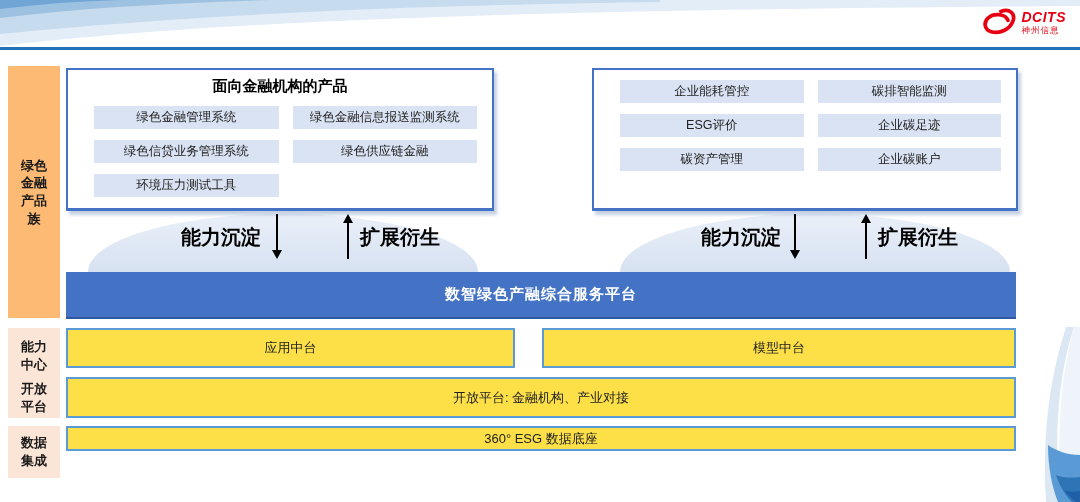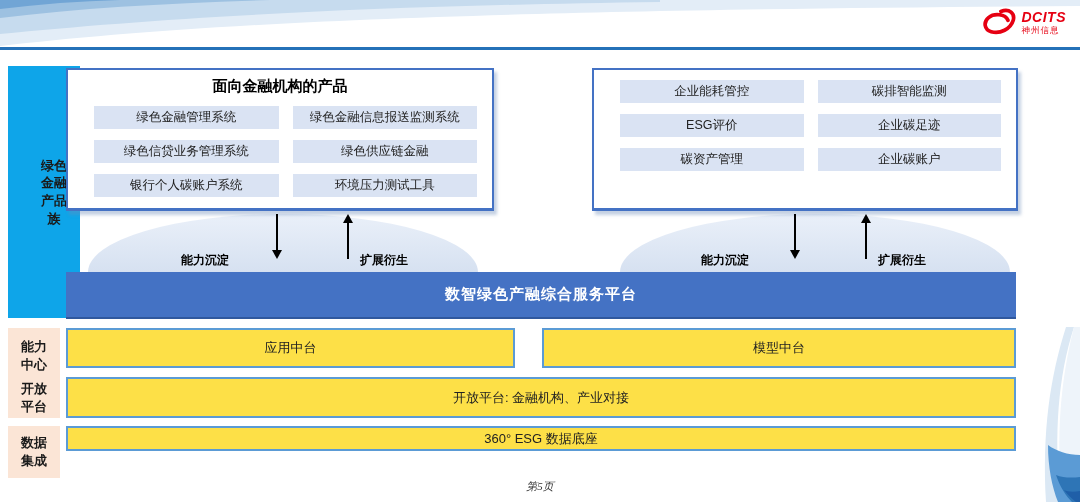--- a/index.html
+++ b/index.html
@@ -11,21 +11,21 @@
   .swoosh-top{position:absolute;top:0;left:0;width:1080px;height:52px;pointer-events:none;}
   .page-title{position:absolute;left:10px;top:11px;font-size:19px;font-weight:bold;color:#0d0d0d;letter-spacing:.5px;}
   .underline{position:absolute;left:0;top:47px;width:1080px;height:3px;background:#2471b8;}
   .logo{position:absolute;right:14px;top:7px;display:flex;align-items:center;gap:4px;}
   .logo-text{display:flex;flex-direction:column;line-height:1;}
   .logo-brand{font-size:14px;font-weight:bold;font-style:italic;color:#e60012;letter-spacing:.5px;}
   .logo-cn{font-size:8.5px;color:#e60012;margin-top:2px;letter-spacing:1px;}
   
   .side{position:absolute;left:8px;width:52px;display:flex;align-items:center;justify-content:center;}
   .side span{display:block;width:28px;text-align:center;font-size:13px;font-weight:bold;line-height:1.35;word-break:break-all;}
-  .side-blue{background:#0ea5e9;padding-left:20px;}
+  .side-blue{background:#fdba74;}
   .side-peach{background:#fbe5d6;}
   .side1{top:66px;height:252px;}
   .side2{top:328px;height:56px;}
   .side3{top:377px;height:41px;}
   .side4{top:426px;height:52px;}
   
   .pbox{position:absolute;top:68px;height:143px;background:#fff;border:2px solid #4472c4;border-bottom-width:3px;
         box-shadow:3px 4px 3px rgba(110,140,185,.4);box-sizing:border-box;}
   .pbox-left{left:66px;width:428px;}
   .pbox-right{left:592px;width:426px;}
@@ -33,21 +33,21 @@
   .pgrid{display:grid;grid-template-columns:1fr 1fr;column-gap:14px;row-gap:11px;margin-top:10px;padding:0 15px 0 26px;}
   .pitem{height:23px;line-height:23px;background:#dae3f3;text-align:center;font-size:12.5px;color:#222;}
   
   .dome{position:absolute;top:214px;height:58px;width:390px;
         border-radius:195px 195px 0 0 / 58px 58px 0 0;
         background:linear-gradient(180deg,#eaf0f9 0%,#d6e1f1 100%);}
   .dome-left{left:88px;}
   .dome-right{left:620px;}
   .arrow{position:absolute;top:214px;width:12px;height:45px;}
   .arrow.up{transform:rotate(180deg);}
-  .flow-label{position:absolute;top:224px;font-size:12px;font-weight:bold;color:#000;margin-top:28px;}
+  .flow-label{position:absolute;top:224px;font-size:20px;font-weight:bold;color:#000;}
   
   .platform-bar{position:absolute;left:66px;top:272px;width:950px;height:47px;background:#4472c4;
                 border-bottom:2px solid #30589e;box-sizing:border-box;
                 display:flex;align-items:center;justify-content:center;}
   .platform-bar span{color:#fff;font-size:15px;font-weight:bold;letter-spacing:1px;}
   .wbox{position:absolute;background:#fde047;border:2px solid #5b9bd5;box-sizing:border-box;
         display:flex;align-items:center;justify-content:center;font-size:13px;color:#222;}
   .cap-left{left:66px;top:328px;width:449px;height:40px;}
   .cap-right{left:542px;top:328px;width:474px;height:40px;}
   .row-open{left:66px;top:377px;width:950px;height:41px;text-align:right;}
@@ -96,21 +96,20 @@
   <div class="dome dome-left"></div>
   <div class="dome dome-right"></div>
 
   <div class="pbox pbox-left">
     <div class="pbox-title">面向金融机构的产品</div>
     <div class="pgrid">
       <div class="pitem">绿色金融管理系统</div>
       <div class="pitem">绿色金融信息报送监测系统</div>
       <div class="pitem">绿色信贷业务管理系统</div>
       <div class="pitem">绿色供应链金融</div>
-      <div class="pitem">银行个人碳账户系统</div>
       <div class="pitem">环境压力测试工具</div>
     </div>
   </div>
 
   <div class="pbox pbox-right">
     <div class="pgrid">
       <div class="pitem">企业能耗管控</div>
       <div class="pitem">碳排智能监测</div>
       <div class="pitem">ESG评价</div>
       <div class="pitem">企业碳足迹</div>
@@ -145,21 +144,20 @@
     <span>数智绿色产融综合服务平台</span>
   </div>
 
   <div class="wbox cap-left">应用中台</div>
   <div class="wbox cap-right">模型中台</div>
 
   <div class="wbox row-open">开放平台: 金融机构、产业对接</div>
 
   <div class="wbox row-data">360° ESG 数据底座</div>
 
-  <div class="page-num">第5页</div>
 
   <svg class="swoosh-br" viewBox="0 0 72 175" preserveAspectRatio="none">
     <path d="M58,0 C42,50 34,105 38,175 L52,175 C46,105 50,50 66,0 Z" fill="#dbe8f4"></path>
     <path d="M66,0 C52,55 48,110 54,175 L72,175 L72,0 Z" fill="#eef4fa"></path>
     <path d="M40,118 C40,140 44,160 50,175 L72,175 L72,128 C60,128 48,124 40,118 Z" fill="#5b9bd5"></path>
     <path d="M48,148 C52,160 58,169 64,175 L72,175 L72,150 C64,151 55,151 48,148 Z" fill="#2e75b6"></path>
     <path d="M56,163 C60,168 64,172 68,175 L72,175 L72,164 C66,165 60,165 56,163 Z" fill="#1f5fa8"></path>
   </svg>
 
 </div>

